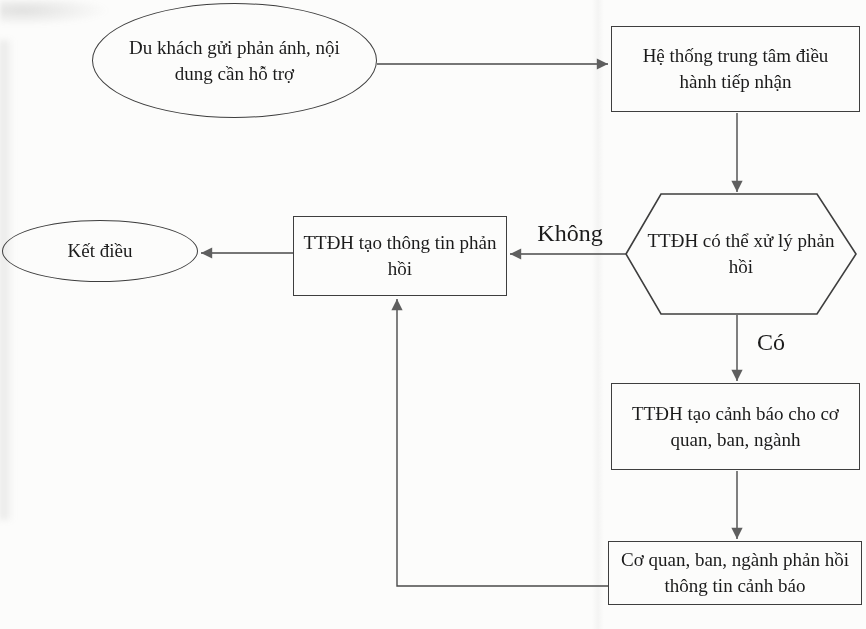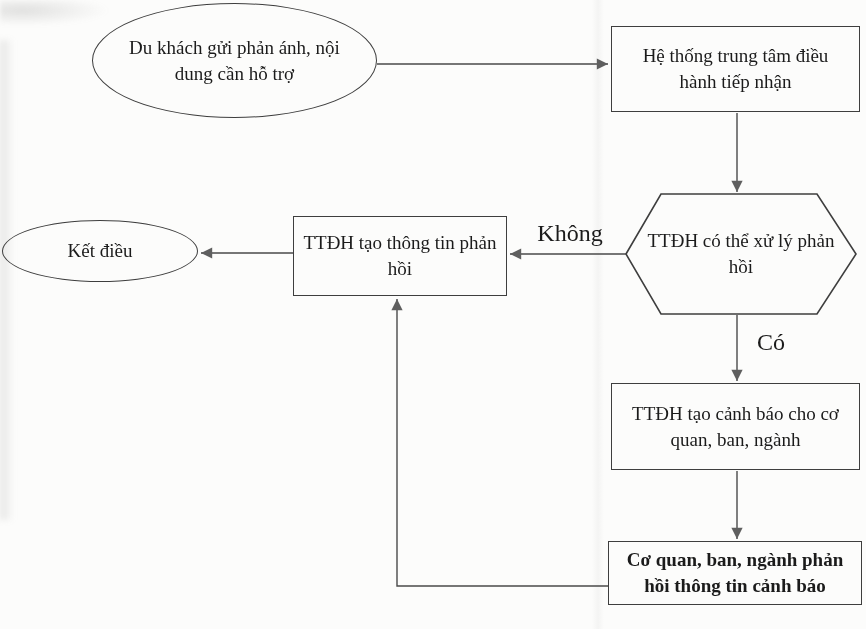--- a/index.html
+++ b/index.html
@@ -59,21 +59,21 @@
     text-align:center;
     font-size:24px;line-height:24px;
     color:var(--text-color);
   }
   .n-start{left:92px;top:3px;width:285px;height:115px;padding:0 36px;}
   .n-receive{left:611px;top:26px;width:249px;height:86px;padding:4px 19px;}
   .n-decision{left:646px;top:226px;width:190px;height:56px;}
   .n-feedback{left:293px;top:216px;width:214px;height:80px;padding:0 4px;}
   .n-end{left:2px;top:220px;width:196px;height:62px;}
   .n-alert{left:611px;top:383px;width:249px;height:87px;padding:13px 20px;}
-  .n-agency{left:608px;top:541px;width:254px;height:64px;padding:0 15px;font-weight:bold;}
+  .n-agency{left:608px;top:541px;width:254px;height:64px;padding:0 1px;}
   .l-no{left:520px;top:221px;width:100px;}
   .l-yes{left:749px;top:330px;width:44px;}
 </style>
 </head>
 <body>
 
 <div class="canvas">
 
   <div class="artifact left-streak"></div>
   <div class="artifact topleft-smudge"></div>

